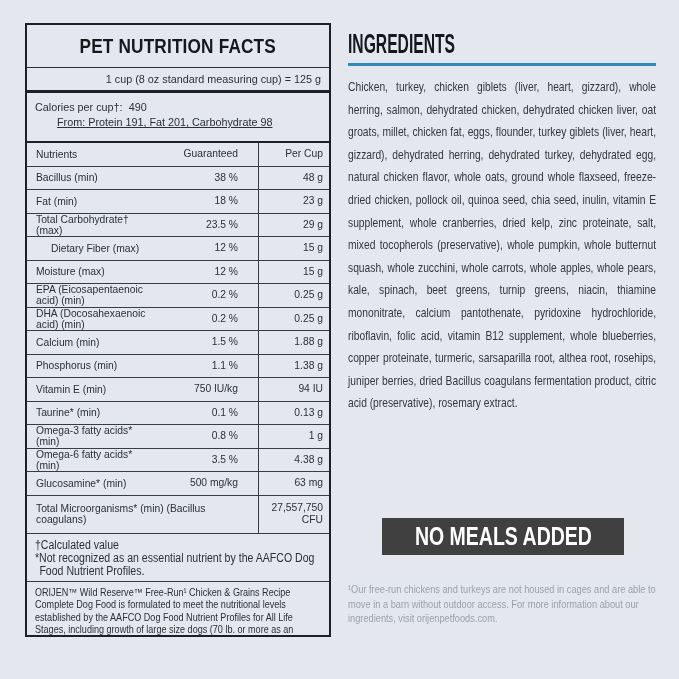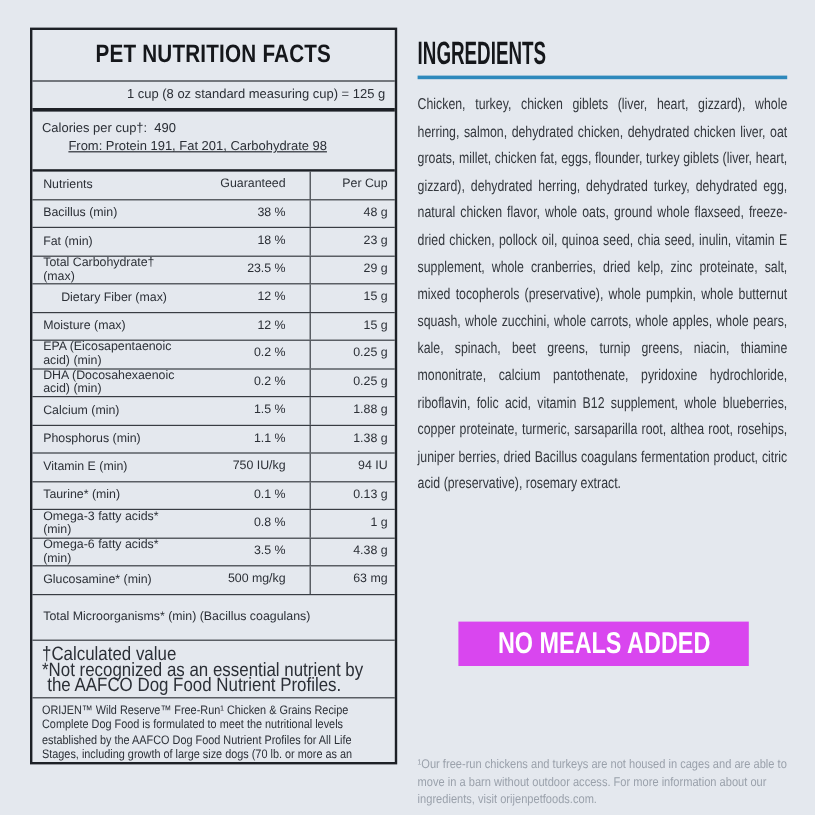--- a/index.html
+++ b/index.html
@@ -22,34 +22,34 @@
   .calories-row{height:50px;border-bottom:2px solid #1d2026;padding:7px 8px 0;font-size:10.8px;line-height:15px;flex:none;box-sizing:border-box;}
   .calories-from{padding-left:22px;text-decoration:underline;}
   .nrows{display:flex;flex-direction:column;flex:none;}
   .nrow{display:flex;border-bottom:1px solid #383c43;height:23.5px;align-items:stretch;font-size:10.3px;flex:none;box-sizing:border-box;gap:16px;}
   .nrow.tall{height:38px;}
   .ncell{display:flex;align-items:center;}
   .ncell.lbl{flex:1;padding-left:9px;}
   .ncell.lbl.indent{padding-left:24px;}
   .ncell.guar{width:74px;justify-content:flex-end;text-align:right;padding-right:4px;line-height:12px;}
   .ncell.percup{width:64px;flex:none;border-left:1px solid #383c43;justify-content:flex-end;text-align:right;padding-right:6px;line-height:12px;}
-  .fn-block{height:48px;border-bottom:1px solid #383c43;padding:5px 8px 0;font-size:16px;line-height:13px;flex:none;box-sizing:border-box;overflow:hidden;}
+  .fn-block{height:48px;border-bottom:1px solid #383c43;padding:5px 8px 0;font-size:12px;line-height:13px;flex:none;box-sizing:border-box;overflow:hidden;}
   .statement-block{flex:1;padding:5px 8px 0;font-size:10.3px;line-height:12.6px;overflow:hidden;}
   .hang{padding-left:5px;text-indent:-5px;}
   
   .cond{display:block;transform:scaleX(0.88);transform-origin:left top;width:113.6%;}
   
   .ing-panel{position:absolute;left:348px;top:30px;width:308px;height:640px;}
   .ing-heading{font-weight:bold;font-size:27px;color:#15171b;white-space:nowrap;transform:scaleX(0.58);transform-origin:left center;line-height:28px;margin:0;}
   .ing-rule{height:3px;background:#2e89bc;margin-top:5px;border:0;}
   .ing-text-wrap{margin-top:10px;overflow:visible;}
   .ing-text{transform:scaleX(0.79);transform-origin:left top;width:126.6%;font-size:13px;line-height:22.6px;text-align:justify;color:#33373d;}
-  .banner{position:absolute;left:34px;top:488px;width:242px;height:37px;background:#d946ef;display:flex;align-items:center;justify-content:center;}
+  .banner{position:absolute;left:34px;top:488px;width:242px;height:37px;background:#404040;display:flex;align-items:center;justify-content:center;}
   .banner-text{color:#ffffff;font-weight:bold;font-size:25px;white-space:nowrap;transform:scaleX(0.78);}
-  .ing-footnote-wrap{position:absolute;left:0;top:600px;width:308px;}
+  .ing-footnote-wrap{position:absolute;left:0;top:552px;width:308px;}
   .ing-footnote{transform:scaleX(0.88);transform-origin:left top;width:113.6%;font-size:10.5px;line-height:14.5px;color:#9aa1ab;}
 </style>
 </head>
 <body>
 
 <div class="label-box">
   <div class="title-row">
     <span class="title-text">PET NUTRITION FACTS</span>
   </div>
   <div class="serving-row">
@@ -149,20 +149,21 @@
   </div>
 
   <div class="nrow">
     <div class="ncell lbl">Glucosamine* (min)</div>
     <div class="ncell guar">500 mg/kg</div>
     <div class="ncell percup">63 mg</div>
   </div>
 
   <div class="nrow tall">
     <div class="ncell lbl">Total Microorganisms* (min) (Bacillus coagulans)</div>
+    <div class="ncell percup">27,557,750 CFU</div>
   </div>
 </div>
   </div>
 
   <div class="fn-block">
     <div class="cond">
       <div>†Calculated value</div>
       <div class="hang">*Not recognized as an essential nutrient by the AAFCO Dog Food Nutrient Profiles.</div>
     </div>
   </div>

